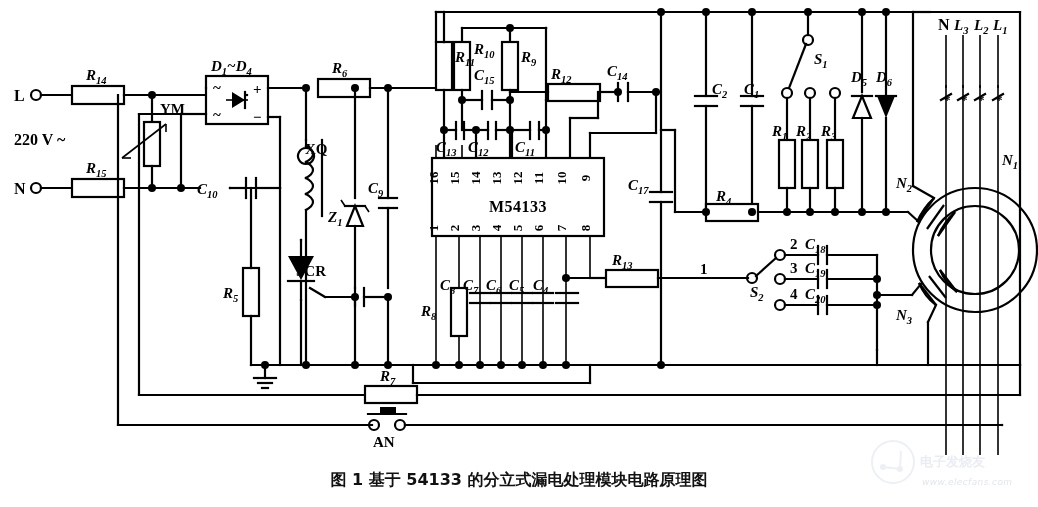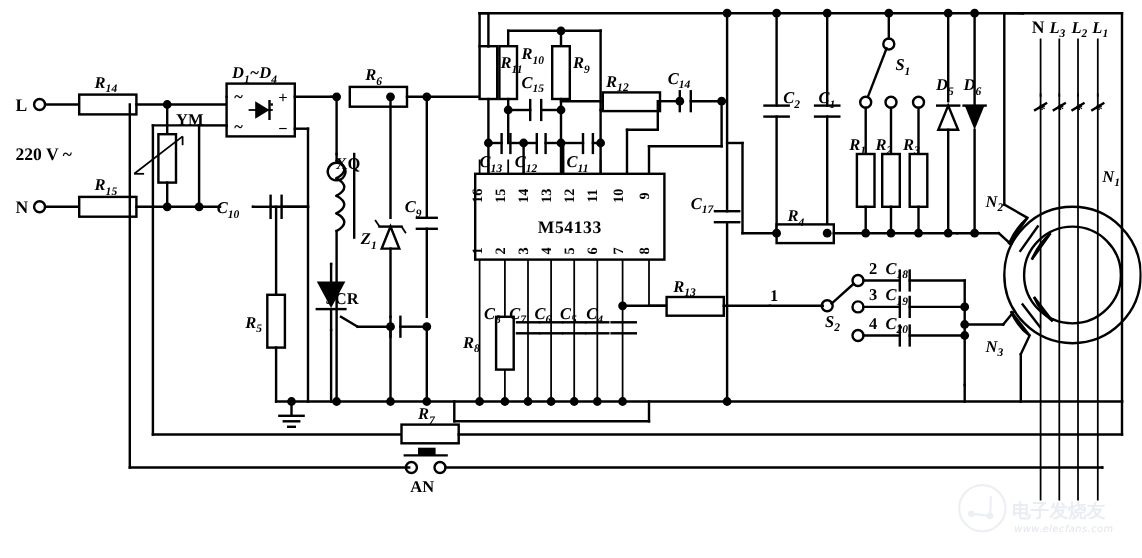--- a/index.html
+++ b/index.html
@@ -15,21 +15,21 @@
   .lbl-up{font-family:"Liberation Serif", serif;font-weight:bold;font-size:15px;fill:#000;font-style:normal;}
   .sub{font-size:10.5px;}
   .pin{font-family:"Liberation Serif", serif;font-weight:bold;font-size:13px;fill:#000;}
   .icname{font-family:"Liberation Serif", serif;font-weight:bold;font-size:16px;fill:#000;letter-spacing:.5px;}
   .term{font-family:"Liberation Serif", serif;font-weight:bold;font-size:16px;fill:#000;}
   .caption{position:absolute;left:0;top:470px;width:1038px;text-align:center;
            font-family:"DejaVu Sans", sans-serif;font-weight:bold;font-size:16px;color:#111;}
   .wm{position:absolute;right:8px;bottom:6px;width:160px;height:62px;opacity:.30;}
   .wm-txt{font-family:"DejaVu Sans", sans-serif;font-size:9px;color:#9aa7c4;
           position:absolute;left:52px;top:38px;letter-spacing:.4px;font-style:italic;}
-  .wm-cn{font-family:"DejaVu Sans", sans-serif;font-size:17px;color:#b9c3da;
+  .wm-cn{font-family:"DejaVu Sans", sans-serif;font-size:13px;color:#b9c3da;
           position:absolute;left:50px;top:14px;font-weight:bold;}
 </style>
 </head>
 <body>
 
 <div id="root">
 
 <svg width="1038" height="470" viewBox="0 0 1038 470">
 
   <circle cx="36" cy="95" r="5" class="wire"></circle>
@@ -523,20 +523,21 @@
   <text x="938" y="30" class="term" font-size="15">N</text>
   <text x="954" y="30" class="lbl" font-size="15"><tspan>L</tspan><tspan class="sub" dy="4">3</tspan></text>
   <text x="974" y="30" class="lbl" font-size="15"><tspan>L</tspan><tspan class="sub" dy="4">2</tspan></text>
   <text x="993" y="30" class="lbl" font-size="15"><tspan>L</tspan><tspan class="sub" dy="4">1</tspan></text>
 
   <text x="380" y="381" class="lbl"><tspan>R</tspan><tspan class="sub" dy="4">7</tspan></text>
   <text x="373" y="447" class="lbl-up">AN</text>
 
 </svg>
 
+<div class="caption">图 1   基于 54133 的分立式漏电处理模块电路原理图</div>
 
 <div class="wm">
   <svg width="46" height="46" viewBox="0 0 46 46">
     <circle cx="23" cy="23" r="21" fill="none" stroke="#c3ccdf" stroke-width="2"></circle>
     <circle cx="13" cy="28" r="3" fill="#c3ccdf"></circle>
     <circle cx="30" cy="30" r="3" fill="#c3ccdf"></circle>
     <path d="M13,28 L30,30 L31,12" fill="none" stroke="#c3ccdf" stroke-width="2"></path>
   </svg>
   <div class="wm-cn">电子发烧友</div>
   <div class="wm-txt">www.elecfans.com</div>

